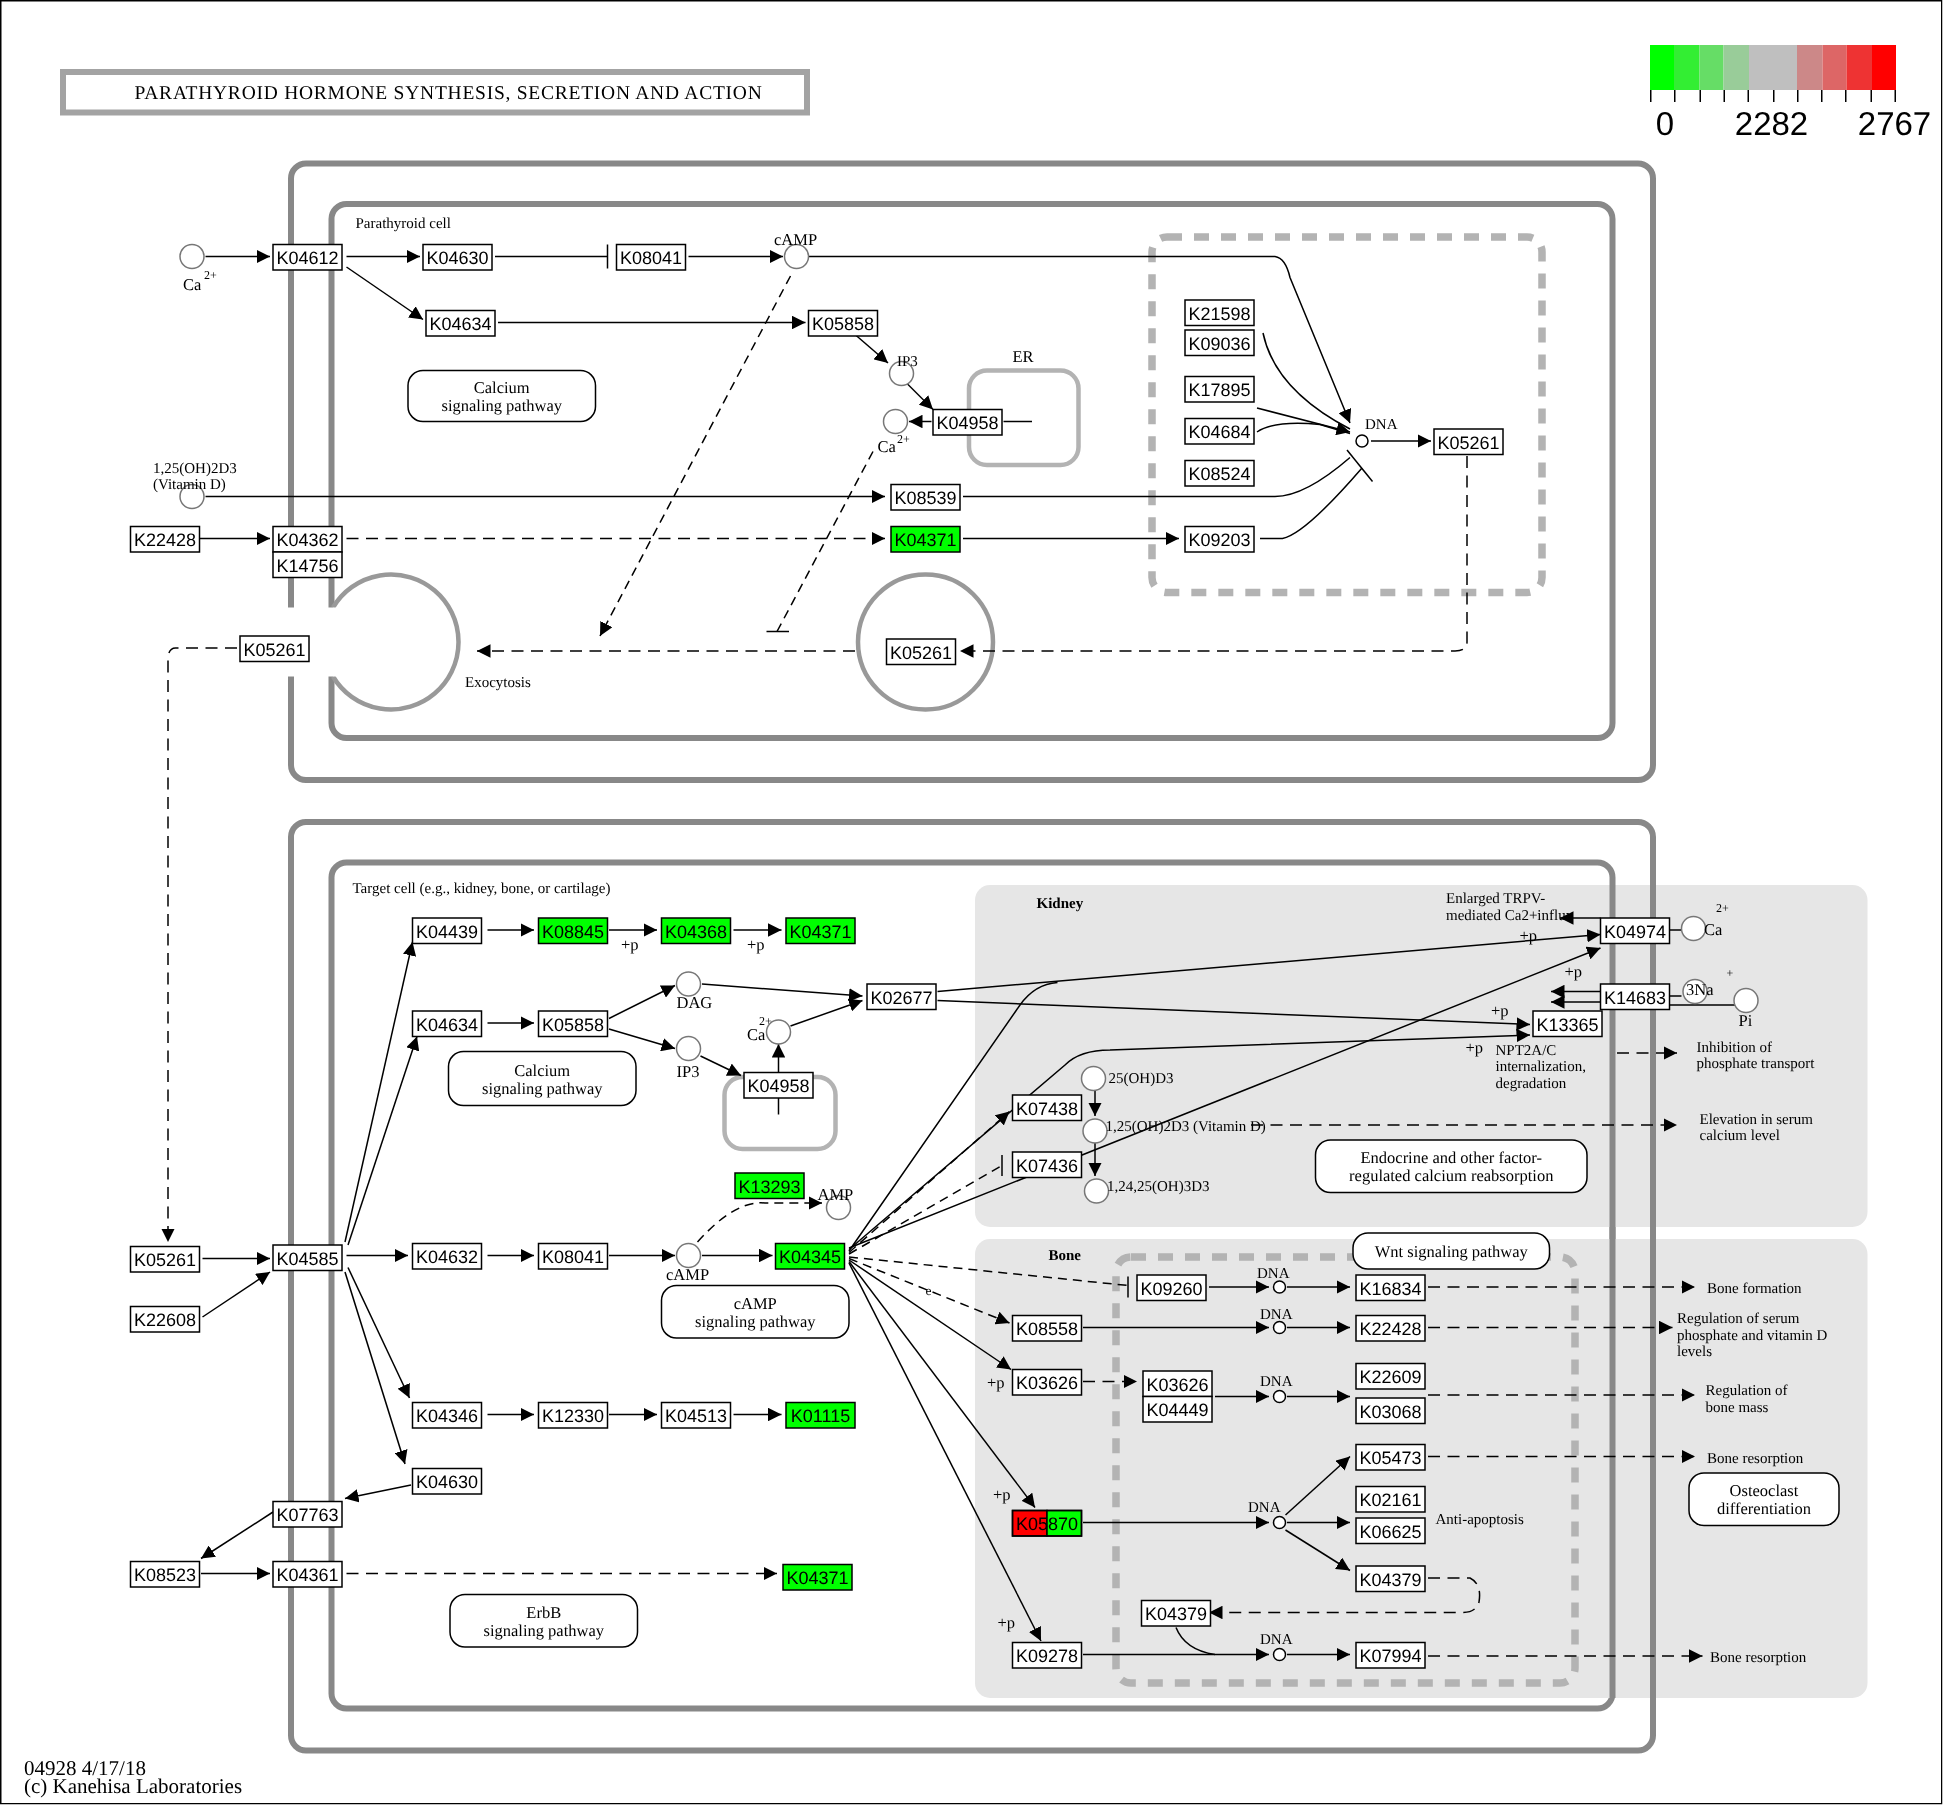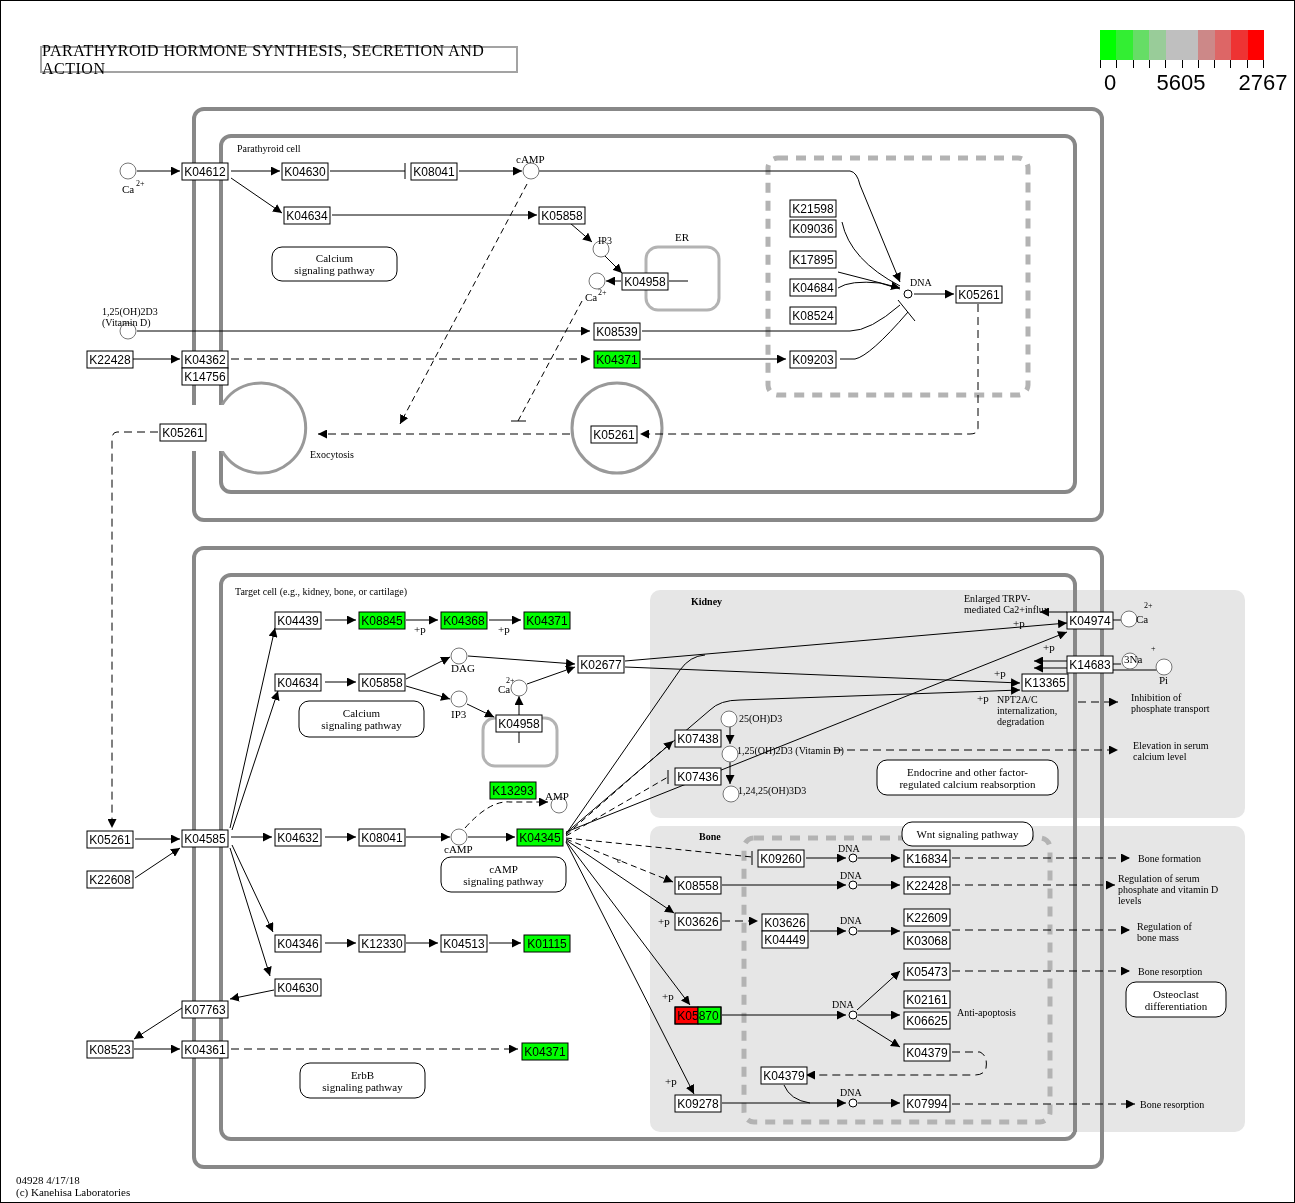--- a/index.html
+++ b/index.html
@@ -1,35 +1,35 @@
 <!DOCTYPE html>
 <html><head>
 <meta charset="utf-8">
 <style>
   html, body { margin: 0; padding: 0; background: #fff; }
   body { width: 1295px; height: 1203px; position: relative; overflow: hidden; }
   #frame { position: absolute; left: 0; top: 0; width: 1293px; height: 1201px; border: 1px solid #000; }
   #title-box {
     position: absolute; left: 40px; top: 46px; width: 474px; height: 23px;
-    border: 2px solid #a3a3a3; background: #fff;
-    font-family: "Liberation Serif", serif; font-size: 16px; letter-spacing: 0.5px;
-    display: flex; align-items: center; justify-content: center;
+    border: 4px solid #a3a3a3; background: #fff;
+    font-family: "Liberation Serif", serif; font-size: 13px; letter-spacing: 0.5px;
+    display: flex; align-items: center; justify-content: center; padding-left: 18px;
   }
   #legend { position: absolute; left: 1100px; top: 30px; width: 164px; height: 80px; }
   #legend .bar { display: flex; height: 30px; }
   #legend .bar div { flex: 1; border-right: 1px solid #fff0; }
   #legend .ticks { position: relative; height: 8px; }
   #legend .ticks span { position: absolute; top: 0; width: 1px; height: 8px; background: #000; }
   #legend .labels { position: relative; height: 26px; font-family: "Liberation Sans", sans-serif; font-size: 22px; }
   #legend .labels span { position: absolute; top: 2px; transform: translateX(-50%); }
   svg#diagram { position: absolute; left: 0; top: 0; }
   svg text { font-family: "Liberation Serif", serif; }
   .knode rect { stroke: #000; stroke-width: 1; }
   .knode text { font-family: "Liberation Sans", sans-serif; font-size: 12px; }
-  #footer { position: absolute; left: 16px; top: 1174px; font-family: "Liberation Serif", serif; font-size: 11px; line-height: 12px; }
+  #footer { position: absolute; left: 16px; top: 1174px; font-family: "Liberation Serif", serif; font-size: 14px; line-height: 12px; }
 </style>
 </head>
 <body>
 
 <div id="frame"></div>
 <div id="title-box">PARATHYROID HORMONE SYNTHESIS, SECRETION AND ACTION</div>
 
 <div id="legend">
   <div class="bar">
     <div style="background: rgb(0, 255, 0);"></div>
@@ -51,21 +51,21 @@
       <span style="left: 65.2px;"></span>
       <span style="left: 81.5px;"></span>
       <span style="left: 97.8px;"></span>
       <span style="left: 114.1px;"></span>
       <span style="left: 130.4px;"></span>
       <span style="left: 146.7px;"></span>
       <span style="left: 163px;"></span>
     </div>
   <div class="labels">
     <span style="left:10px">0</span>
-    <span style="left:81px">5605</span>
+    <span style="left:81px">2282</span>
     <span style="left:163px">2767</span>
   </div>
 </div>
 
 <svg id="diagram" width="1295" height="1203">
   <defs>
     <marker id="arr" viewBox="0 0 10 10" refX="10" refY="5" markerWidth="9" markerHeight="9" orient="auto-start-reverse">
       <path d="M0,0 L10,5 L0,10 z" fill="#000"></path>
     </marker>
   </defs>

